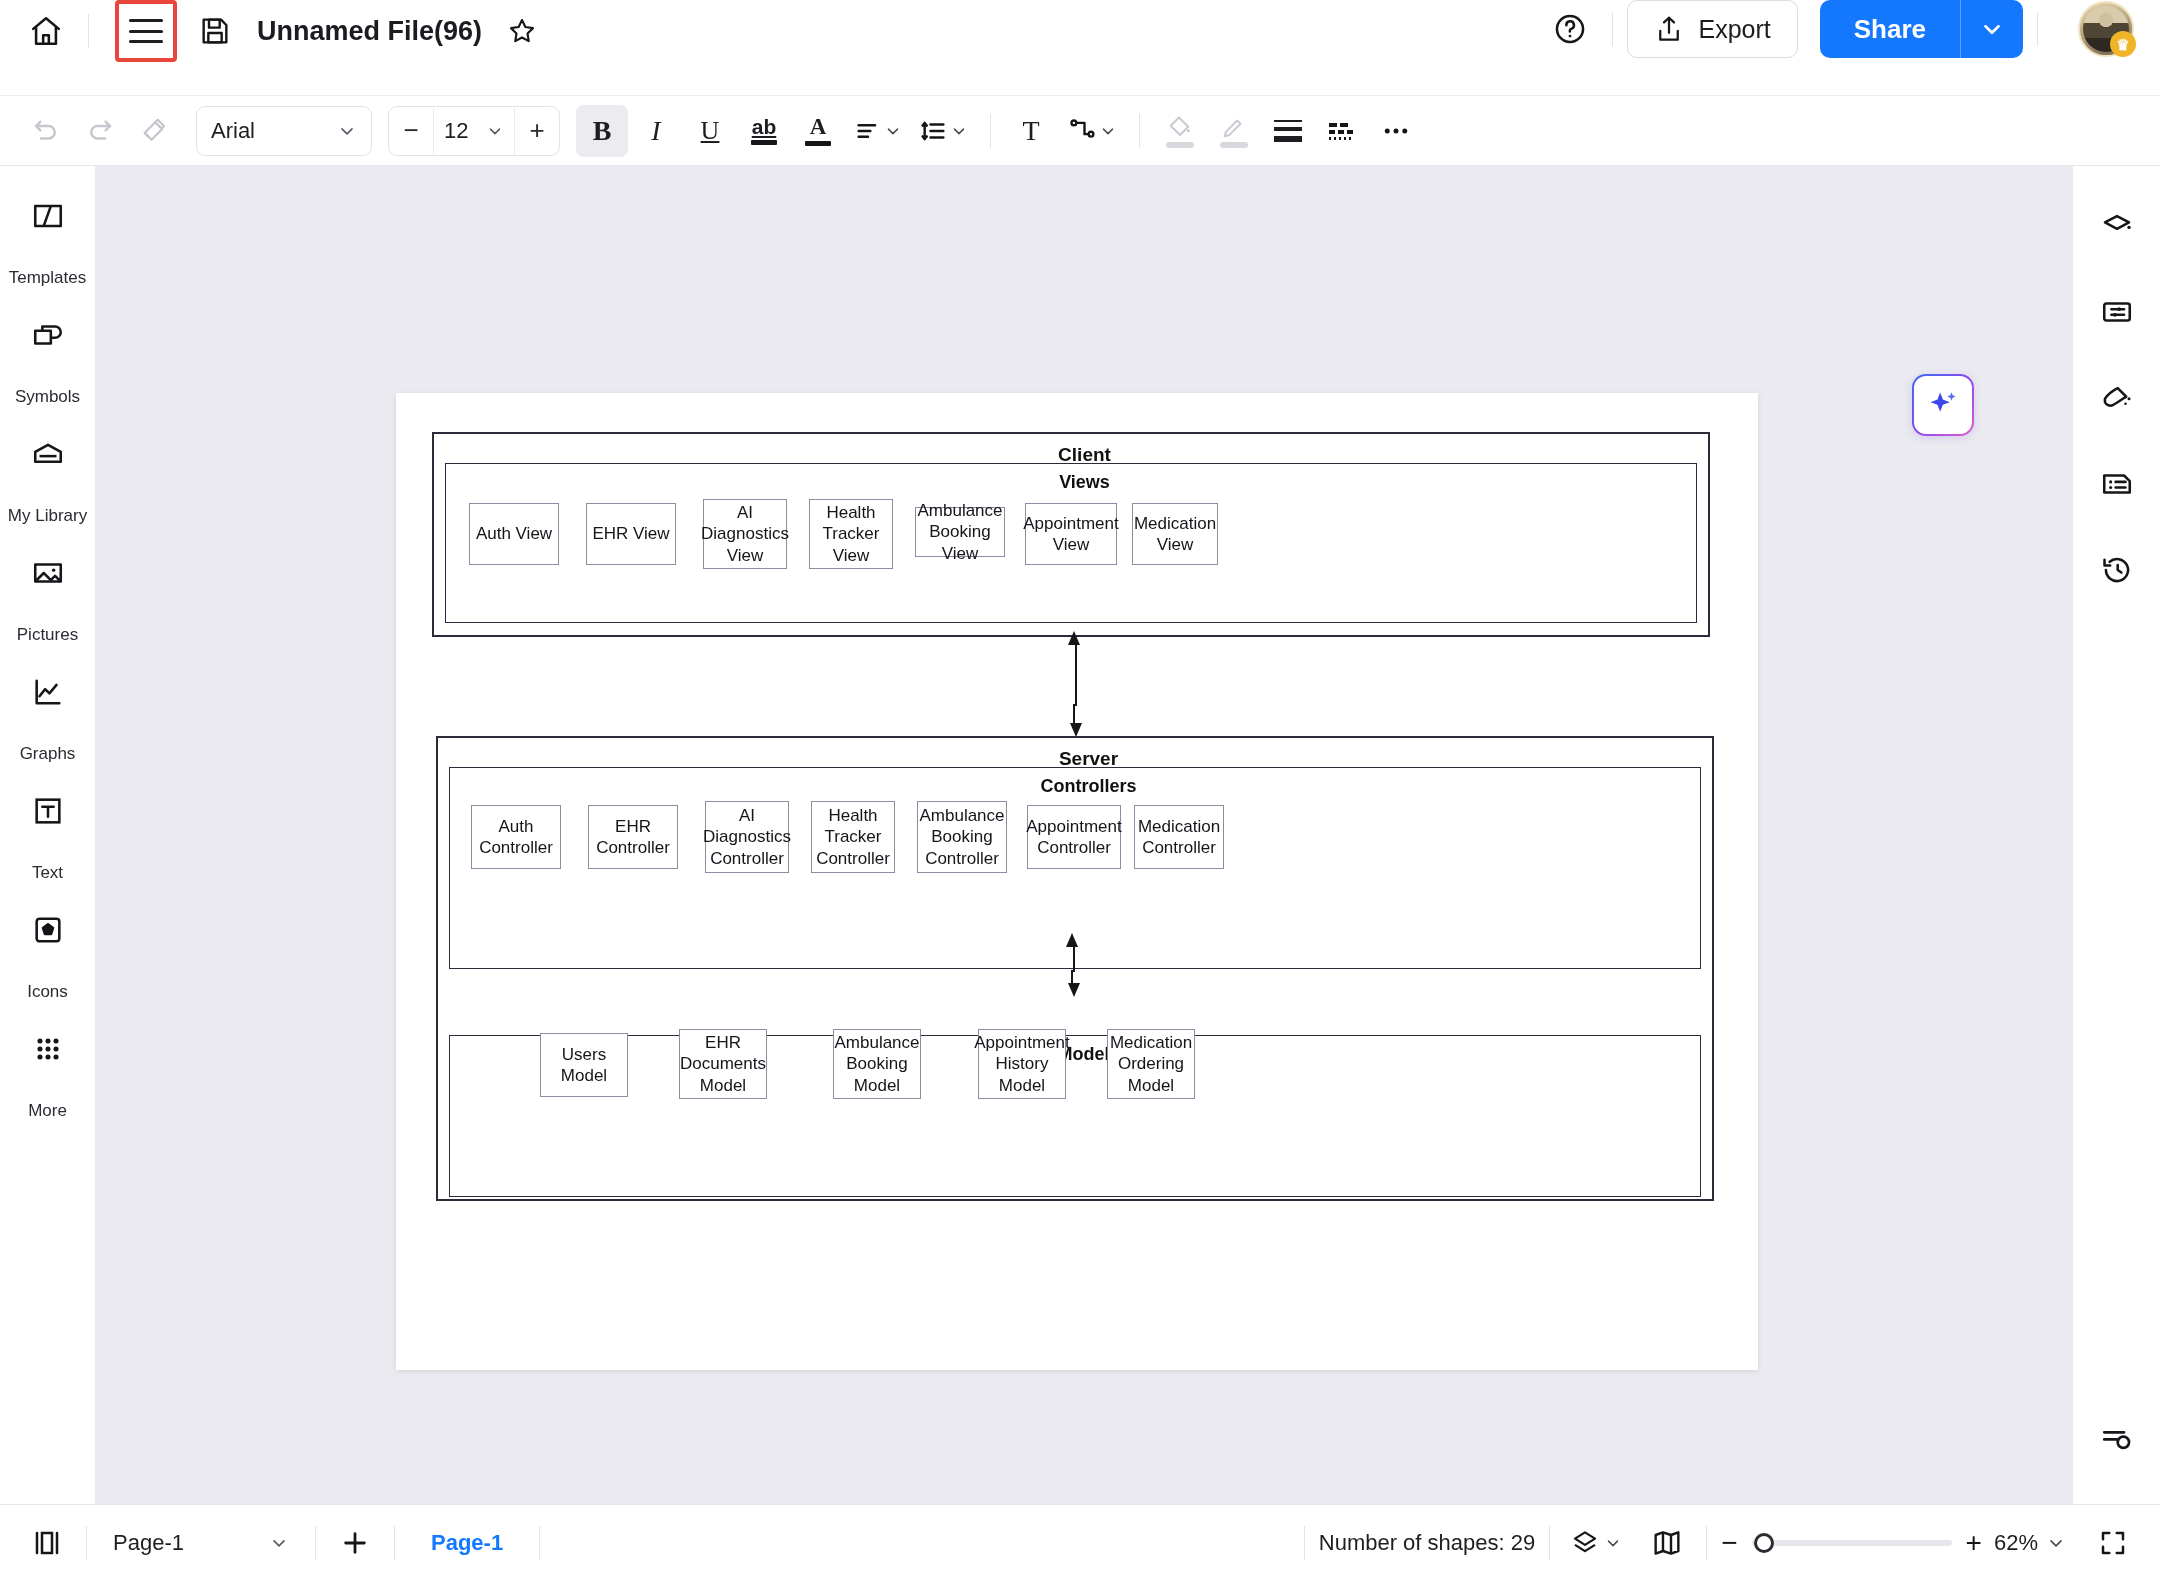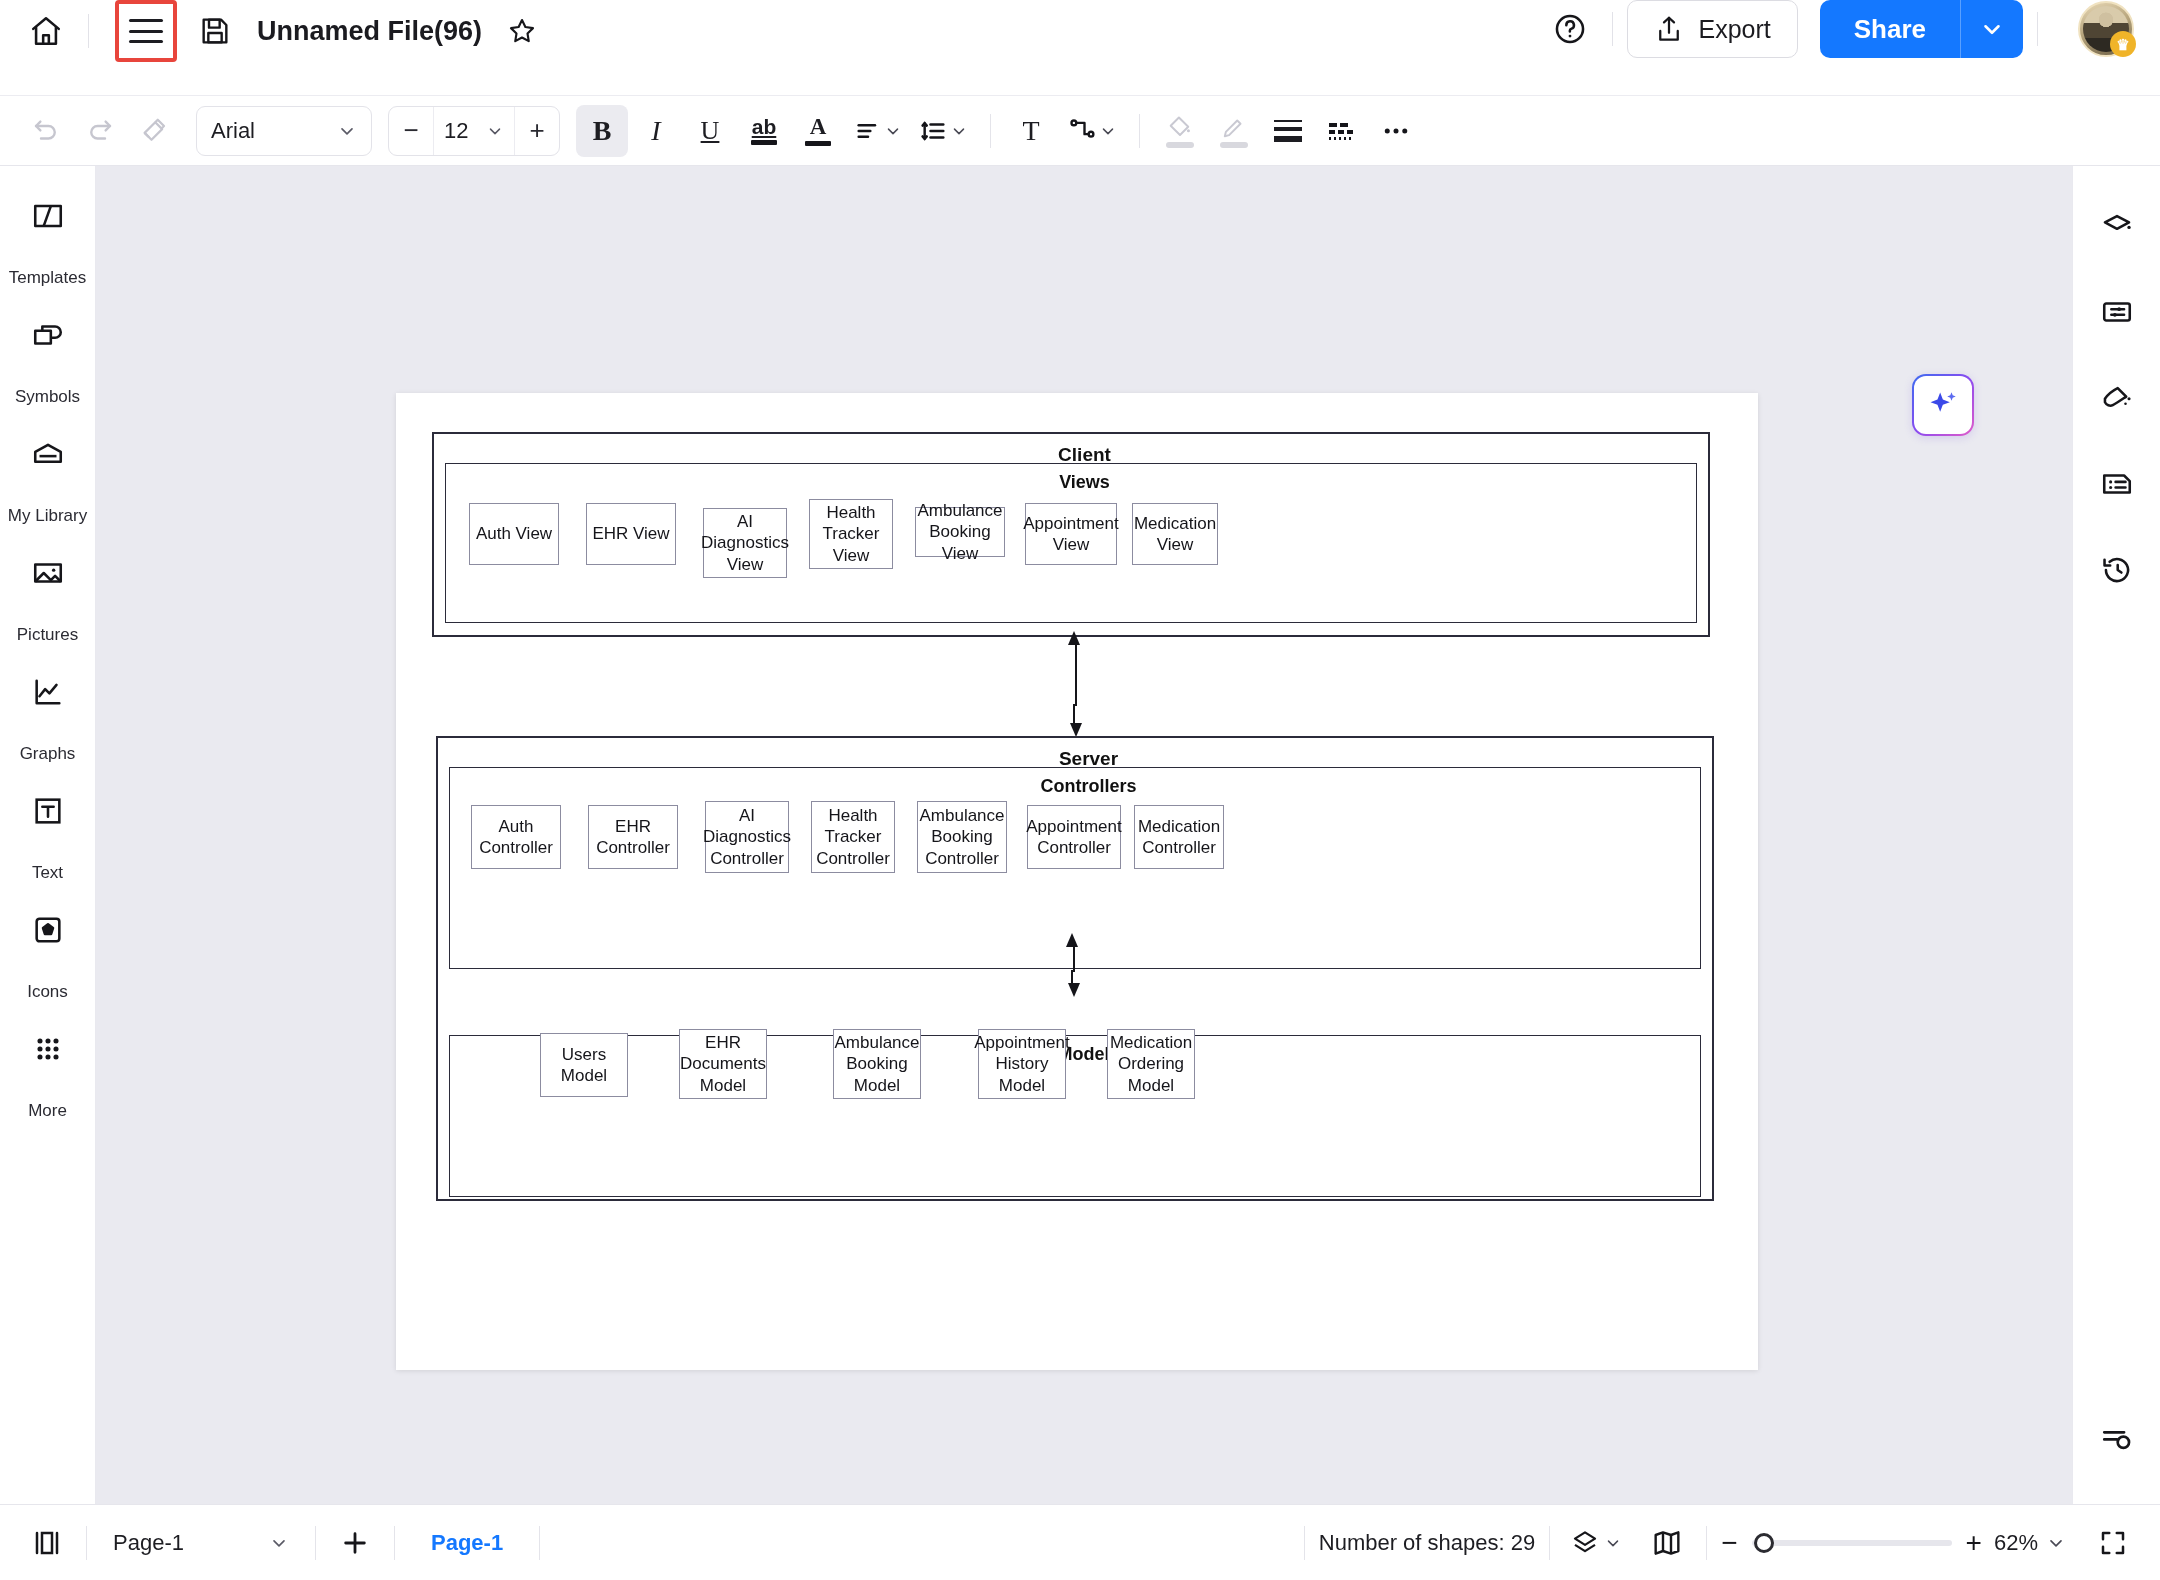--- a/index.html
+++ b/index.html
@@ -500,21 +500,21 @@
           <div class="dbox" style="left:36px; top:39px; width:1278px; height:205px;">
             <div class="dbox-title">Client</div>
           </div>
 
           <div class="dbox" style="left:49px; top:70px; width:1252px; height:160px; border-width:1.5px;">
             <div class="dbox-title" style="font-size:18px;top:8px;">Views</div>
           </div>
 
           <div class="leafbox" style="left:73px;  top:110px; width:90px;  height:62px;">Auth View</div>
           <div class="leafbox" style="left:190px; top:110px; width:90px;  height:62px;">EHR View</div>
-          <div class="leafbox" style="left:307px; top:106px; width:84px;  height:70px;margin-top:9px;">AI Diagnostics View</div>
+          <div class="leafbox" style="left:307px; top:106px; width:84px;  height:70px;">AI Diagnostics View</div>
           <div class="leafbox" style="left:413px; top:106px; width:84px;  height:70px;">Health Tracker View</div>
           <div class="leafbox" style="left:519px; top:114px; width:90px;  height:50px;">Ambulance Booking View</div>
           <div class="leafbox" style="left:629px; top:110px; width:92px;  height:62px;">Appointment View</div>
           <div class="leafbox" style="left:736px; top:110px; width:86px;  height:62px;">Medication View</div>
 
           <svg class="arrow-svg" width="30" height="110" style="left:664px; top:236px;">
             <path d="M14 100 L14 76 L16 76 L16 10" stroke="#15151a" stroke-width="2" fill="none"></path>
             <path d="M14 2 L8 16 L20 16 Z" fill="#15151a"></path>
             <path d="M16 108 L10 94 L22 94 Z" fill="#15151a"></path>
           </svg>

